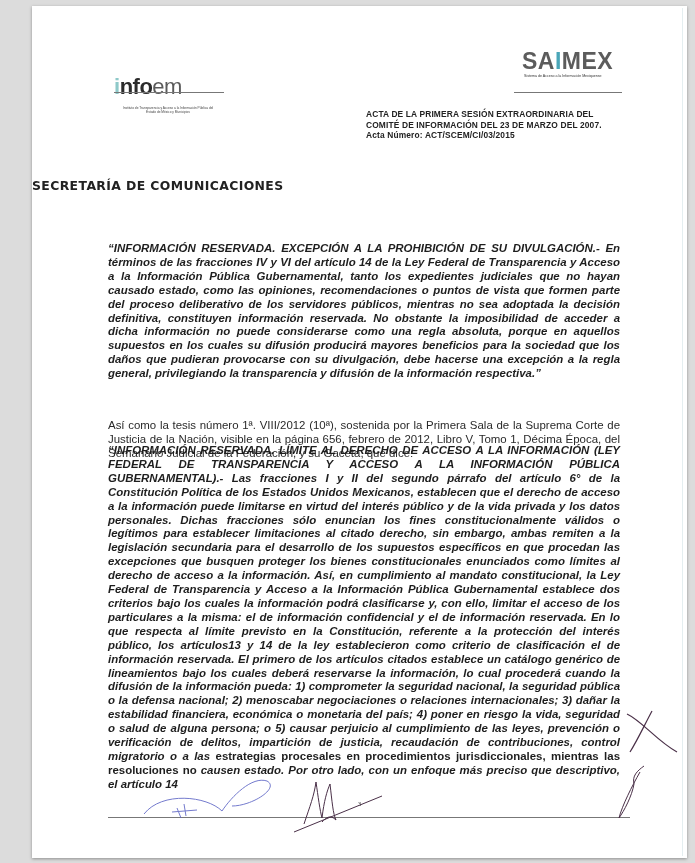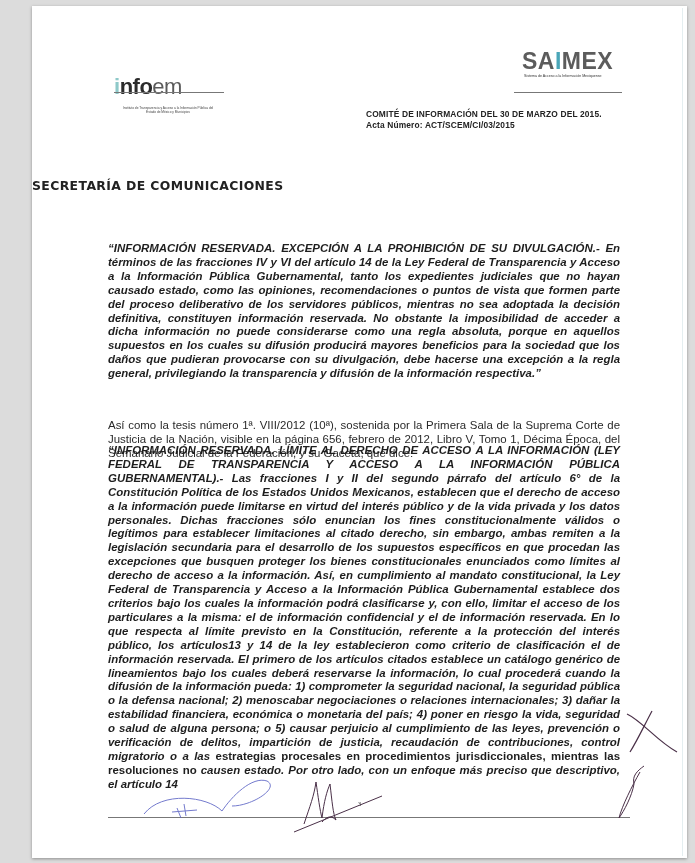--- a/index.html
+++ b/index.html
@@ -64,21 +64,22 @@
   </div>
   <div class="logo-rule-left"></div>
 
   <div class="logo-saimex">
     <div class="saimex-word"><span>SA</span><span class="i">I</span><span>MEX</span></div>
     <div class="saimex-sub">Sistema de Acceso a la Información Mexiquense</div>
   </div>
   <div class="logo-rule-right"></div>
 
   <div class="acta-header">
-    <div>COMITÉ DE INFORMACIÓN DEL 30 DE MARZO DEL 2015.</div>
+    <div>ACTA DE LA PRIMERA SESIÓN EXTRAORDINARIA DEL</div>
+    <div>COMITÉ DE INFORMACIÓN DEL 23 DE MARZO DEL 2007.</div>
     <div>Acta Número: ACT/SCEM/CI/03/2015</div>
   </div>
 
   <div class="title">SECRETARÍA DE COMUNICACIONES</div>
 
   <div class="para quote p1">“INFORMACIÓN RESERVADA. EXCEPCIÓN A LA PROHIBICIÓN DE SU DIVULGACIÓN.- En términos de las fracciones IV y VI del artículo 14 de la Ley Federal de Transparencia y Acceso a la Información Pública Gubernamental, tanto los expedientes judiciales que no hayan causado estado, como las opiniones, recomendaciones o puntos de vista que formen parte del proceso deliberativo de los servidores públicos, mientras no sea adoptada la decisión definitiva, constituyen información reservada. No obstante la imposibilidad de acceder a dicha información no puede considerarse como una regla absoluta, porque en aquellos supuestos en los cuales su difusión producirá mayores beneficios para la sociedad que los daños que pudieran provocarse con su divulgación, debe hacerse una excepción a la regla general, privilegiando la transparencia y difusión de la información respectiva.”</div>
 
   <div class="para normal p2">Así como la tesis número 1ª. VIII/2012 (10ª), sostenida por la Primera Sala de la Suprema Corte de Justicia de la Nación, visible en la página 656, febrero de 2012, Libro V, Tomo 1,  Décima Época, del Semanario Judicial de la Federación, y su Gaceta, que dice:</div>
 
   <div class="para quote p3"><span>“INFORMACIÓN RESERVADA. LÍMITE AL DERECHO DE ACCESO A LA INFORMACIÓN (LEY FEDERAL DE TRANSPARENCIA Y ACCESO A LA INFORMACIÓN PÚBLICA GUBERNAMENTAL).- Las fracciones I y II del segundo párrafo del artículo 6° de la Constitución Política de los Estados Unidos Mexicanos, establecen que el derecho de acceso a la información puede limitarse en virtud del interés público y de la vida privada y los datos personales. Dichas fracciones sólo enuncian los fines constitucionalmente válidos o legítimos para establecer limitaciones al citado derecho, sin embargo, ambas remiten a la legislación secundaria para el desarrollo de los supuestos específicos en que procedan las excepciones que busquen proteger los bienes constitucionales enunciados como límites al derecho de acceso a la información. Así, en cumplimiento al mandato constitucional, la Ley Federal de Transparencia y Acceso a la Información Pública Gubernamental establece dos criterios bajo los cuales la información podrá clasificarse y, con ello, limitar el acceso de los particulares a la misma: el de información confidencial y el de información reservada. En lo que respecta al límite previsto en la Constitución, referente a la protección del interés público, los artículos13 y 14 de la ley establecieron como criterio de clasificación el de información reservada. El primero de los artículos citados establece un catálogo genérico de lineamientos bajo los cuales deberá reservarse la información, lo cual procederá cuando la difusión de la información pueda: 1) comprometer la seguridad nacional, la seguridad pública o la defensa nacional; 2) menoscabar negociaciones o relaciones internacionales; 3) dañar la estabilidad financiera, económica o monetaria del país; 4) poner en riesgo la vida, seguridad o salud de alguna persona; o 5) causar perjuicio al cumplimiento de las leyes, prevención o verificación de delitos, impartición de justicia, recaudación de contribuciones, control migratorio o a las</span><span class="upright"> estrategias procesales en procedimientos jurisdiccionales, mientras las resoluciones no</span><span> causen estado. Por otro lado, con un enfoque más preciso que descriptivo, el artículo 14</span></div>

